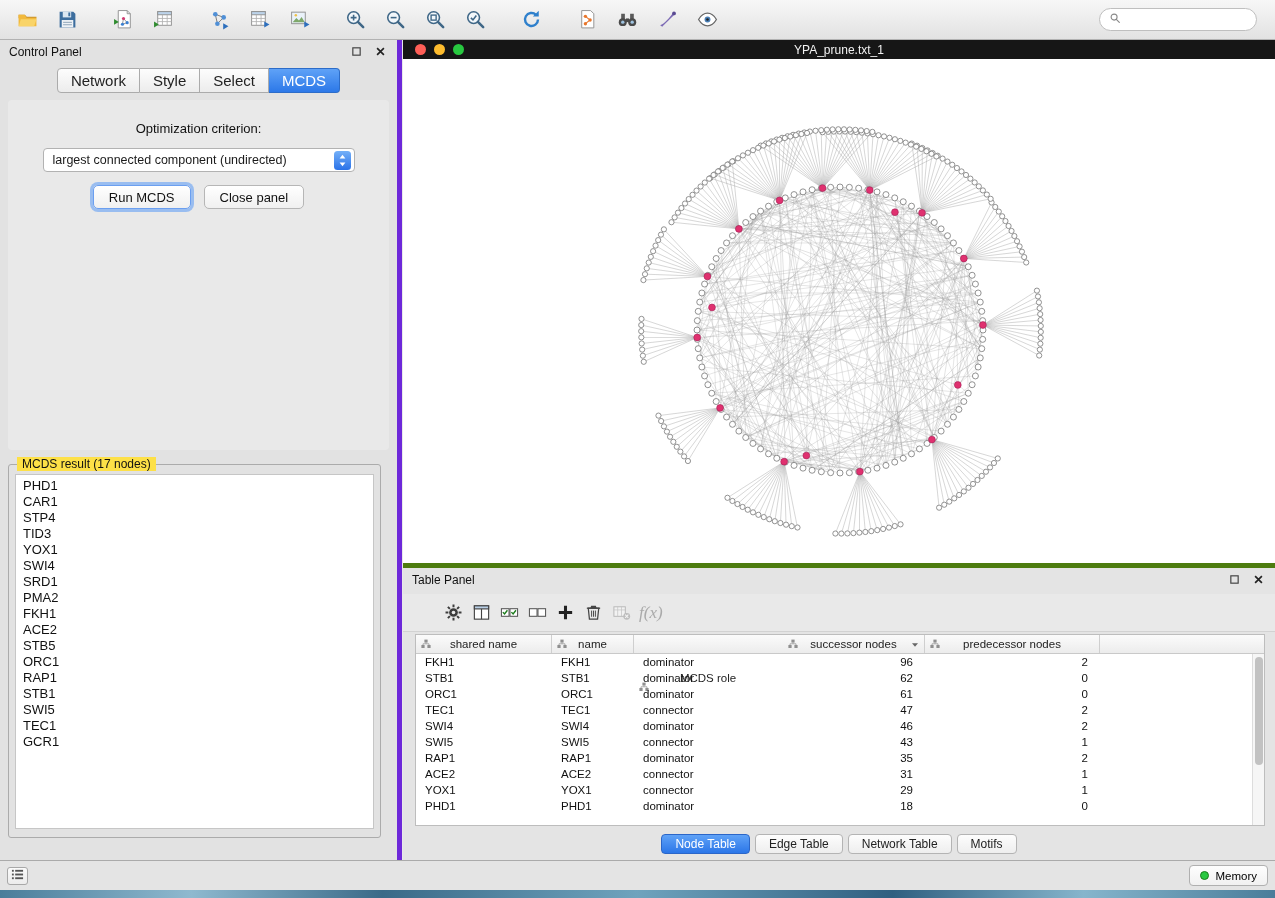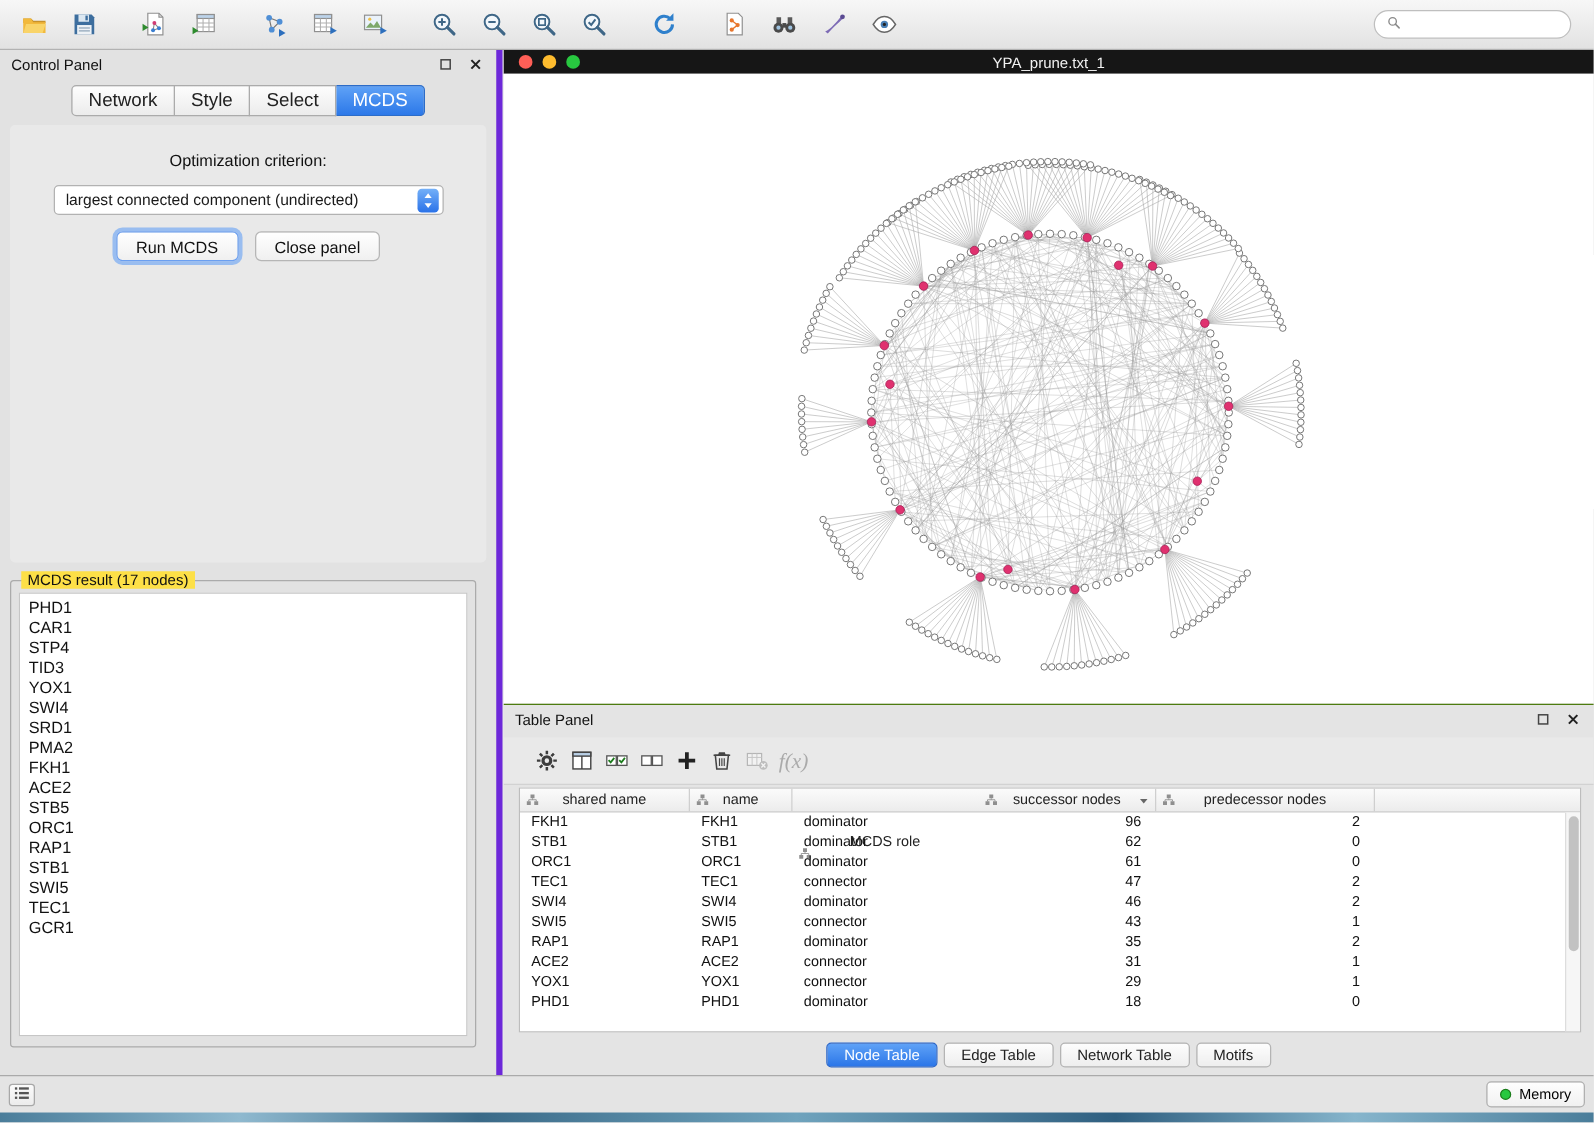--- a/index.html
+++ b/index.html
@@ -44,22 +44,22 @@
 
   
   .network-window{position:absolute;left:403px;top:40px;right:0;height:523px}
   .net-titlebar{height:19px;background:#161616;display:flex;align-items:center;justify-content:center;color:#f2f2f2;font-size:12px;position:relative}
   .traffic{position:absolute;left:12px;top:4px;display:flex;gap:8px}
   .light{width:11px;height:11px;border-radius:50%}
   .net-canvas{position:absolute;left:0;right:0;top:19px;bottom:0;background:#fff}
   #net-svg{width:100%;height:100%;display:block}
 
   
-  .table-panel{position:absolute;left:403px;top:563px;right:0;bottom:38px;background:#e4e4e4;border-top:1px solid #4d7c0f}
-  .tp-toolbar{height:38px;display:flex;align-items:center;padding-left:20px;background:#e9e9e9;border-bottom:1px solid #d2d2d2;margin-top:2px}
+  .table-panel{position:absolute;left:403px;top:563px;right:0;bottom:38px;background:#e4e4e4;border-top:5px solid #4d7c0f}
+  .tp-toolbar{height:38px;display:flex;align-items:center;padding-left:36px;background:#e9e9e9;border-bottom:1px solid #d2d2d2;margin-top:2px}
   .tt-btn{width:28px;height:28px;border:none;background:transparent;display:flex;align-items:center;justify-content:center}
   .tt-btn span{display:flex}
   .tt-btn svg{width:19px;height:19px}
   .fx-btn{border:none;background:none;font-family:"Liberation Serif",serif;font-style:italic;font-size:17px;color:#aaa;margin-left:4px}
   .table-wrap{position:absolute;left:12px;right:10px;top:66px;bottom:34px;background:#fff;border:1px solid #bdbdbd}
   .table-header{display:flex;height:19px;background:linear-gradient(#fbfbfb,#ececec);border-bottom:1px solid #c9c9c9}
   .th{position:relative;display:flex;align-items:center;justify-content:center;font-size:11.5px;border-right:1px solid #cfcfcf;color:#222;flex:none}
   .th-sort{position:absolute;left:5px;top:4px;width:10px;height:10px;display:flex}
   .th-sort svg{width:10px;height:10px}
   .th-chev{position:absolute;right:4px;top:5px;width:10px;height:10px;display:flex}

